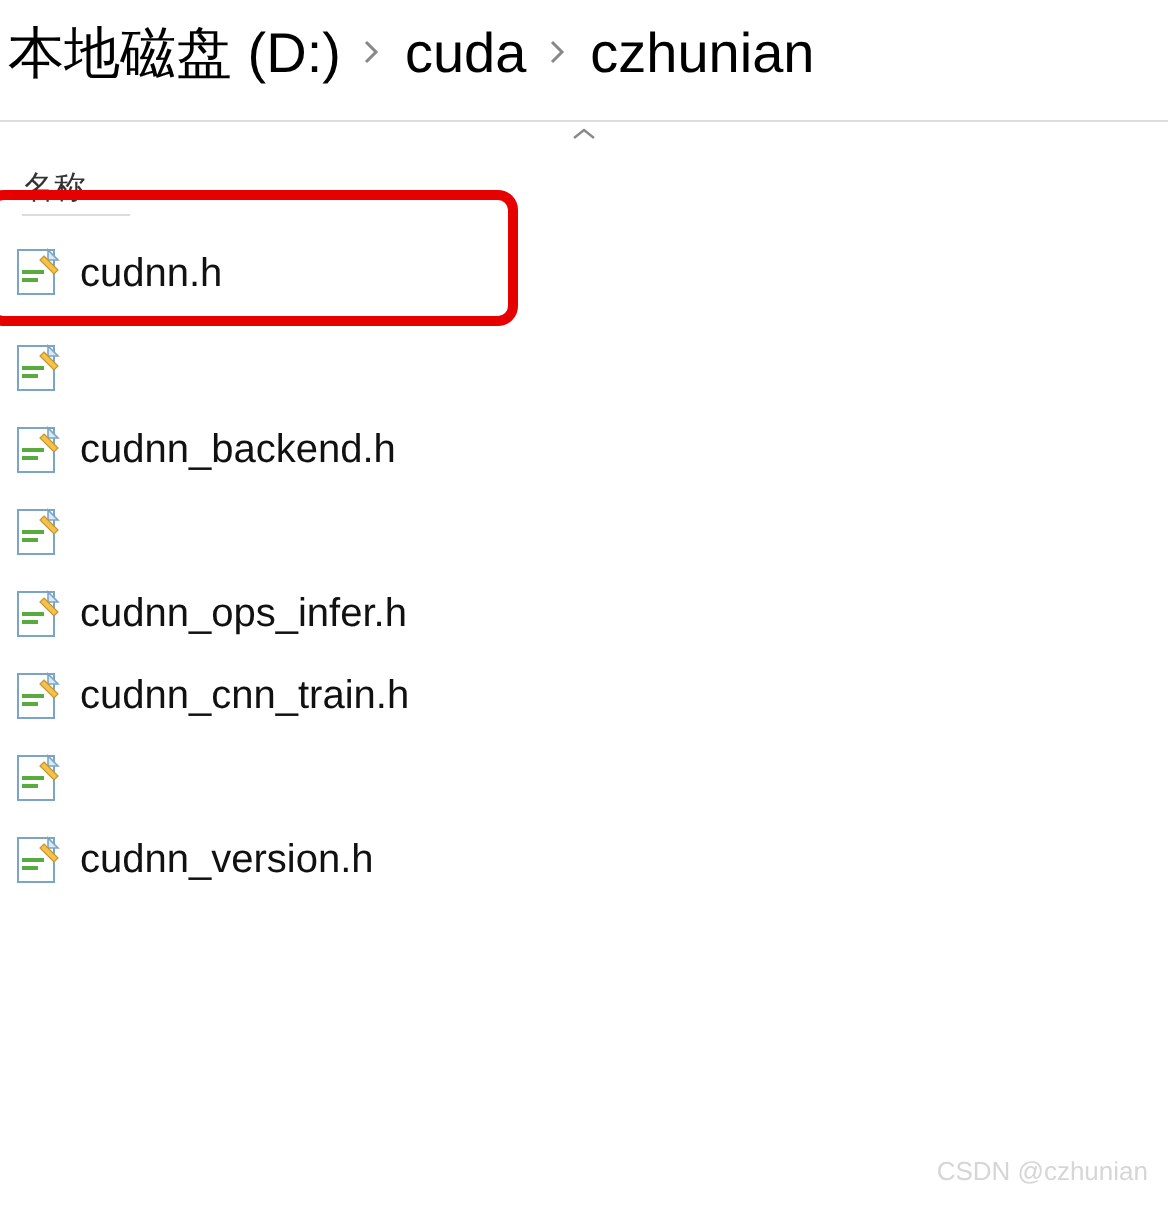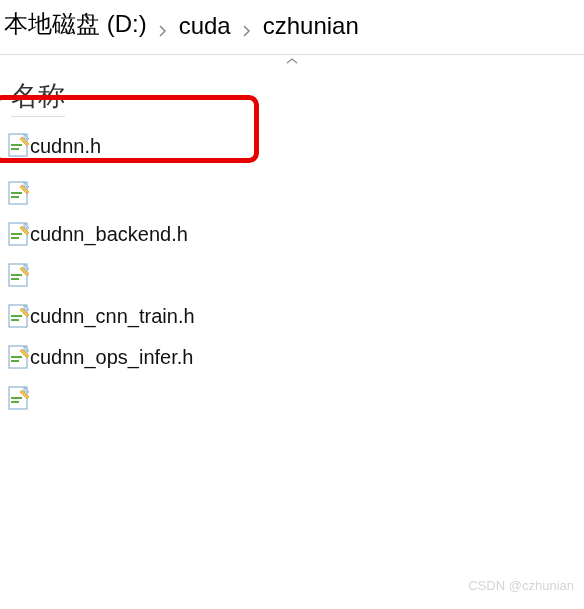--- a/index.html
+++ b/index.html
@@ -10,23 +10,23 @@
     body {
       font-family: "Microsoft YaHei", "Segoe UI", sans-serif;
       background: #ffffff;
       width: 584px;
       height: 609px;
       position: relative;
       overflow: hidden;
     }
     .breadcrumb {
       display: flex;
-      align-items: flex-end;
+      align-items: center;
       padding: 8px 0 8px 0;
-      font-size: 24px;
+      font-size: 28px;
       color: #000;
     }
     .breadcrumb-item {
       padding: 0 4px;
     }
     .breadcrumb-sep {
       padding: 0 8px;
       color: #888;
       font-size: 14px;
     }
@@ -36,39 +36,40 @@
       margin: 6px 0 0 0;
     }
     .collapse-caret {
       text-align: center;
       color: #888;
       font-size: 13px;
       line-height: 14px;
       margin-top: -1px;
     }
     .column-header {
-      font-size: 27px;
+      font-size: 16px;
       color: #333;
       padding: 10px 0 2px 11px;
     }
     .column-header-underline {
       border-bottom: 1px solid #dcdcdc;
       width: 54px;
       margin-left: 11px;
       margin-bottom: 2px;
     }
     .file-list {
       padding: 0 0 0 8px;
     }
     .file-row {
       display: flex;
       align-items: center;
       height: 41px;
       font-size: 20px;
       color: #111;
+      gap: 10px;
     }
     .highlight-box {
       position: absolute;
       left: -8px;
       top: 95px;
       width: 267px;
       height: 68px;
       border: 5px solid #e60000;
       border-radius: 10px;
       pointer-events: none;
@@ -173,40 +174,52 @@
   <div class="file-row">
     <span class="file-icon">
       <svg width="22" height="26" viewBox="0 0 22 26">
         <rect x="1" y="1" width="18" height="22" fill="#fff" stroke="#7aa5c9" stroke-width="1"></rect>
         <path d="M16 1 L16 6 L21 6 Z" fill="#dbe9f4" stroke="#7aa5c9" stroke-width="0.8"></path>
         <rect x="3" y="11" width="11" height="2" fill="#5aab3f"></rect>
         <rect x="3" y="15" width="8" height="2" fill="#5aab3f"></rect>
         <path d="M14 4 L21 11 L19 13 L12 6 Z" fill="#f2c14e" stroke="#c6952a" stroke-width="0.6"></path>
       </svg>
     </span>
+    <span>cudnn_ops_infer.h</span>
+  </div>
+  <div class="file-row">
+    <span class="file-icon">
+      <svg width="22" height="26" viewBox="0 0 22 26">
+        <rect x="1" y="1" width="18" height="22" fill="#fff" stroke="#7aa5c9" stroke-width="1"></rect>
+        <path d="M16 1 L16 6 L21 6 Z" fill="#dbe9f4" stroke="#7aa5c9" stroke-width="0.8"></path>
+        <rect x="3" y="11" width="11" height="2" fill="#5aab3f"></rect>
+        <rect x="3" y="15" width="8" height="2" fill="#5aab3f"></rect>
+        <path d="M14 4 L21 11 L19 13 L12 6 Z" fill="#f2c14e" stroke="#c6952a" stroke-width="0.6"></path>
+      </svg>
+    </span>
     <span>cudnn_cnn_train.h</span>
   </div>
   <div class="file-row">
     <span class="file-icon">
       <svg width="22" height="26" viewBox="0 0 22 26">
         <rect x="1" y="1" width="18" height="22" fill="#fff" stroke="#7aa5c9" stroke-width="1"></rect>
         <path d="M16 1 L16 6 L21 6 Z" fill="#dbe9f4" stroke="#7aa5c9" stroke-width="0.8"></path>
         <rect x="3" y="11" width="11" height="2" fill="#5aab3f"></rect>
         <rect x="3" y="15" width="8" height="2" fill="#5aab3f"></rect>
         <path d="M14 4 L21 11 L19 13 L12 6 Z" fill="#f2c14e" stroke="#c6952a" stroke-width="0.6"></path>
       </svg>
     </span>
-    <span>cudnn_ops_infer.h</span>
-  </div>
-  <div class="file-row">
-    <span class="file-icon">
-      <svg width="22" height="26" viewBox="0 0 22 26">
-        <rect x="1" y="1" width="18" height="22" fill="#fff" stroke="#7aa5c9" stroke-width="1"></rect>
-        <path d="M16 1 L16 6 L21 6 Z" fill="#dbe9f4" stroke="#7aa5c9" stroke-width="0.8"></path>
-        <rect x="3" y="11" width="11" height="2" fill="#5aab3f"></rect>
-        <rect x="3" y="15" width="8" height="2" fill="#5aab3f"></rect>
-        <path d="M14 4 L21 11 L19 13 L12 6 Z" fill="#f2c14e" stroke="#c6952a" stroke-width="0.6"></path>
-      </svg>
-    </span>
+  </div>
+  <div class="file-row">
+    <span class="file-icon">
+      <svg width="22" height="26" viewBox="0 0 22 26">
+        <rect x="1" y="1" width="18" height="22" fill="#fff" stroke="#7aa5c9" stroke-width="1"></rect>
+        <path d="M16 1 L16 6 L21 6 Z" fill="#dbe9f4" stroke="#7aa5c9" stroke-width="0.8"></path>
+        <rect x="3" y="11" width="11" height="2" fill="#5aab3f"></rect>
+        <rect x="3" y="15" width="8" height="2" fill="#5aab3f"></rect>
+        <path d="M14 4 L21 11 L19 13 L12 6 Z" fill="#f2c14e" stroke="#c6952a" stroke-width="0.6"></path>
+      </svg>
+    </span>
+    <span>cudnn_version.h</span>
   </div>
 </div>
 
 <div class="watermark">CSDN @czhunian</div>
 
 </body></html>

